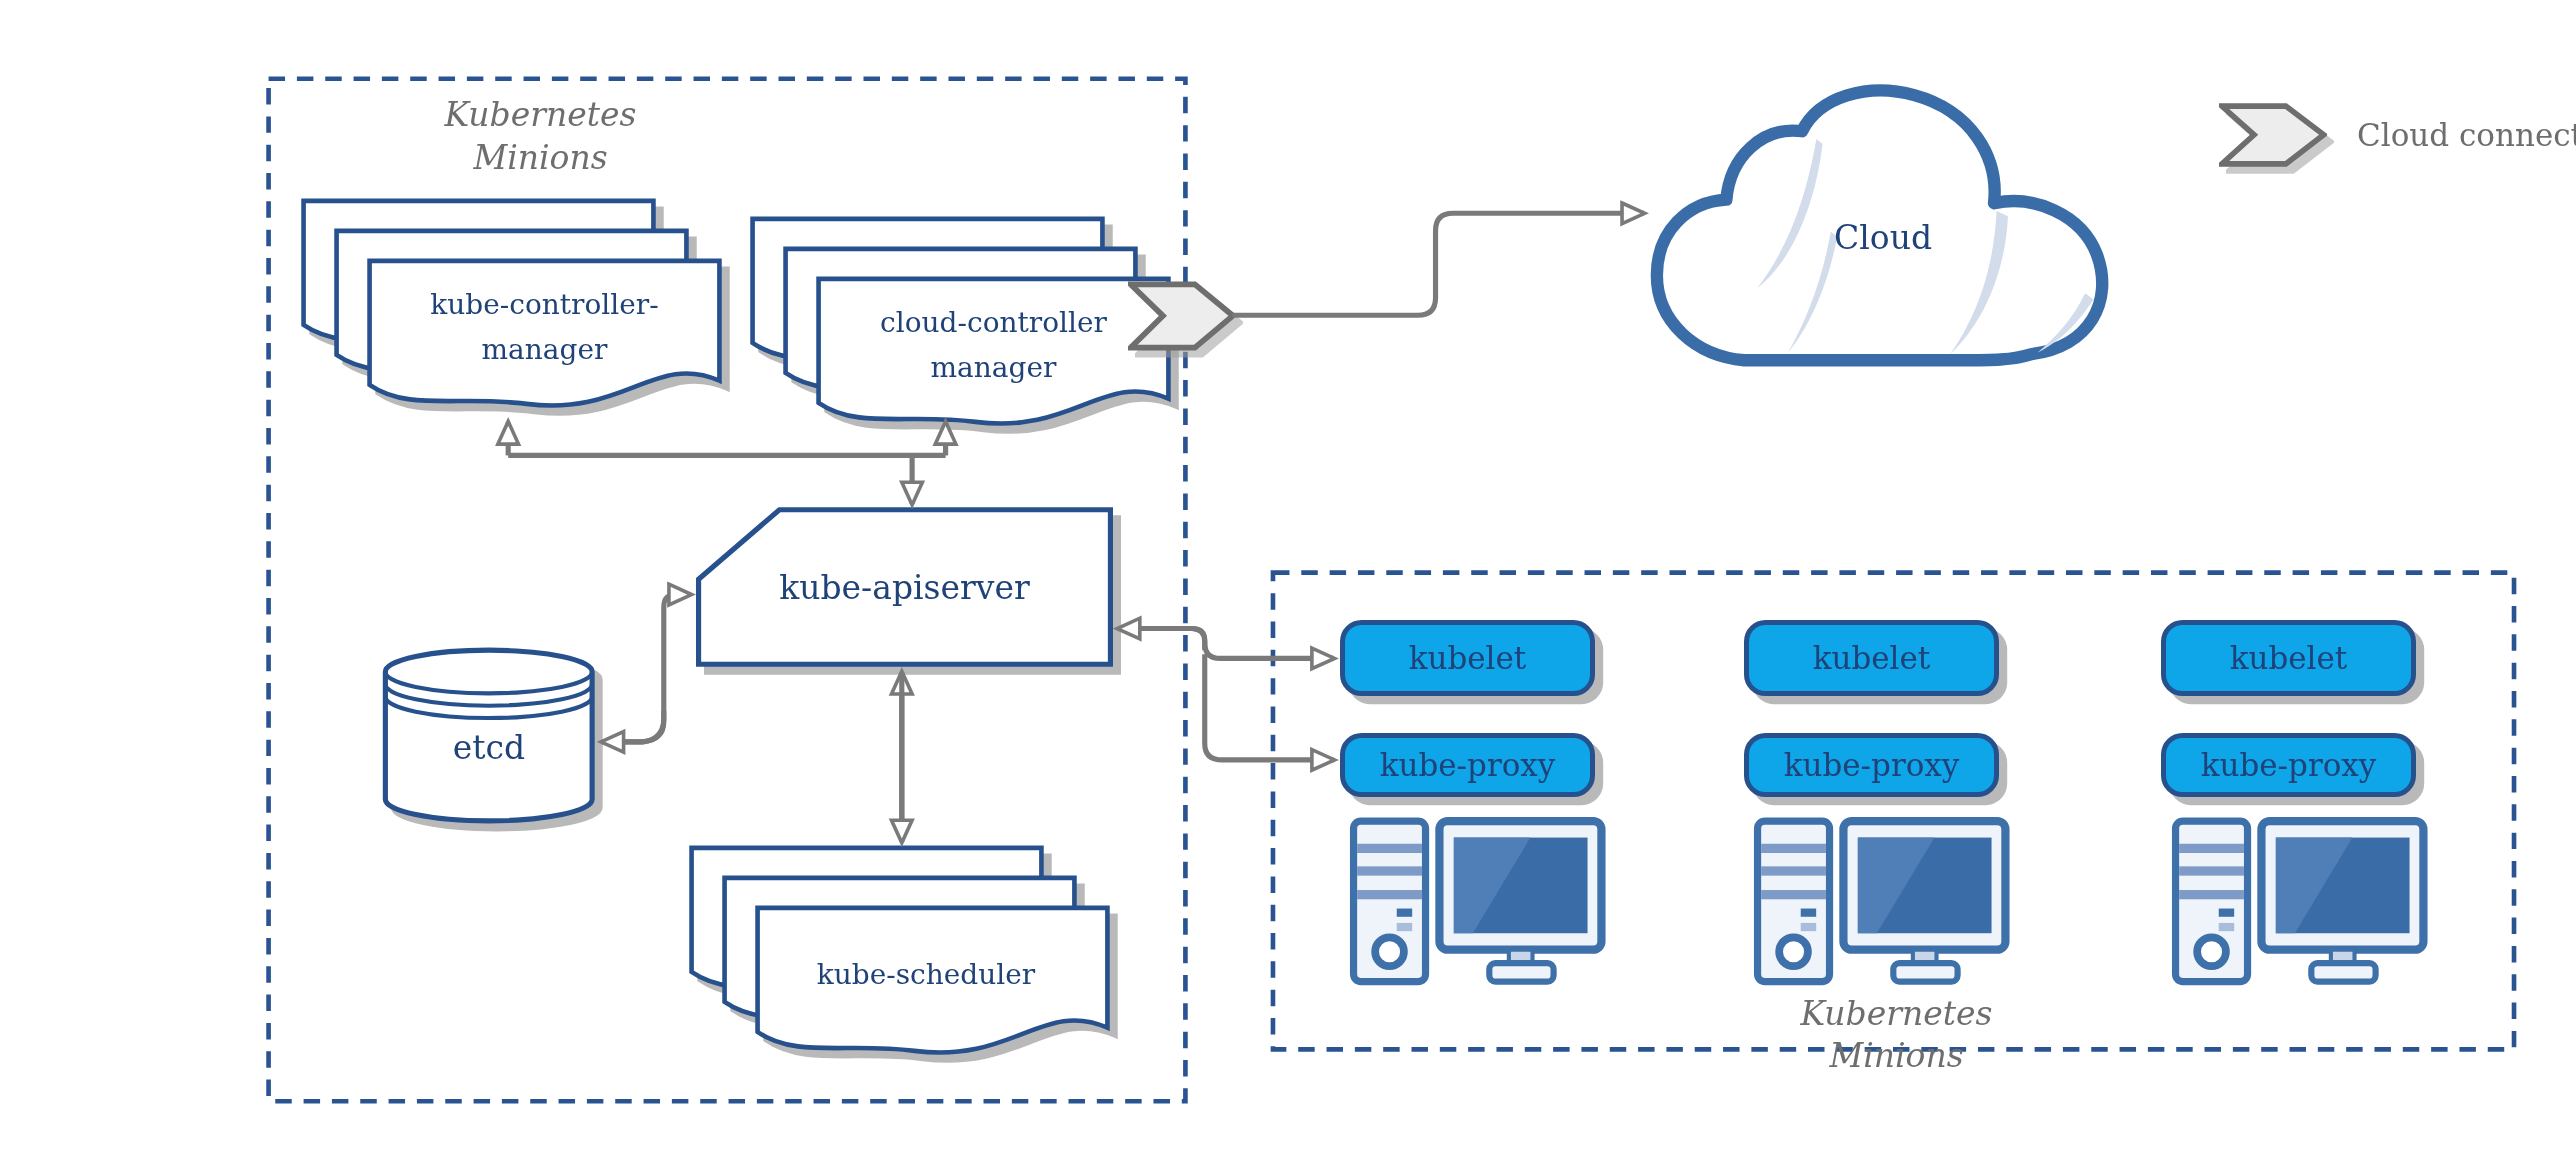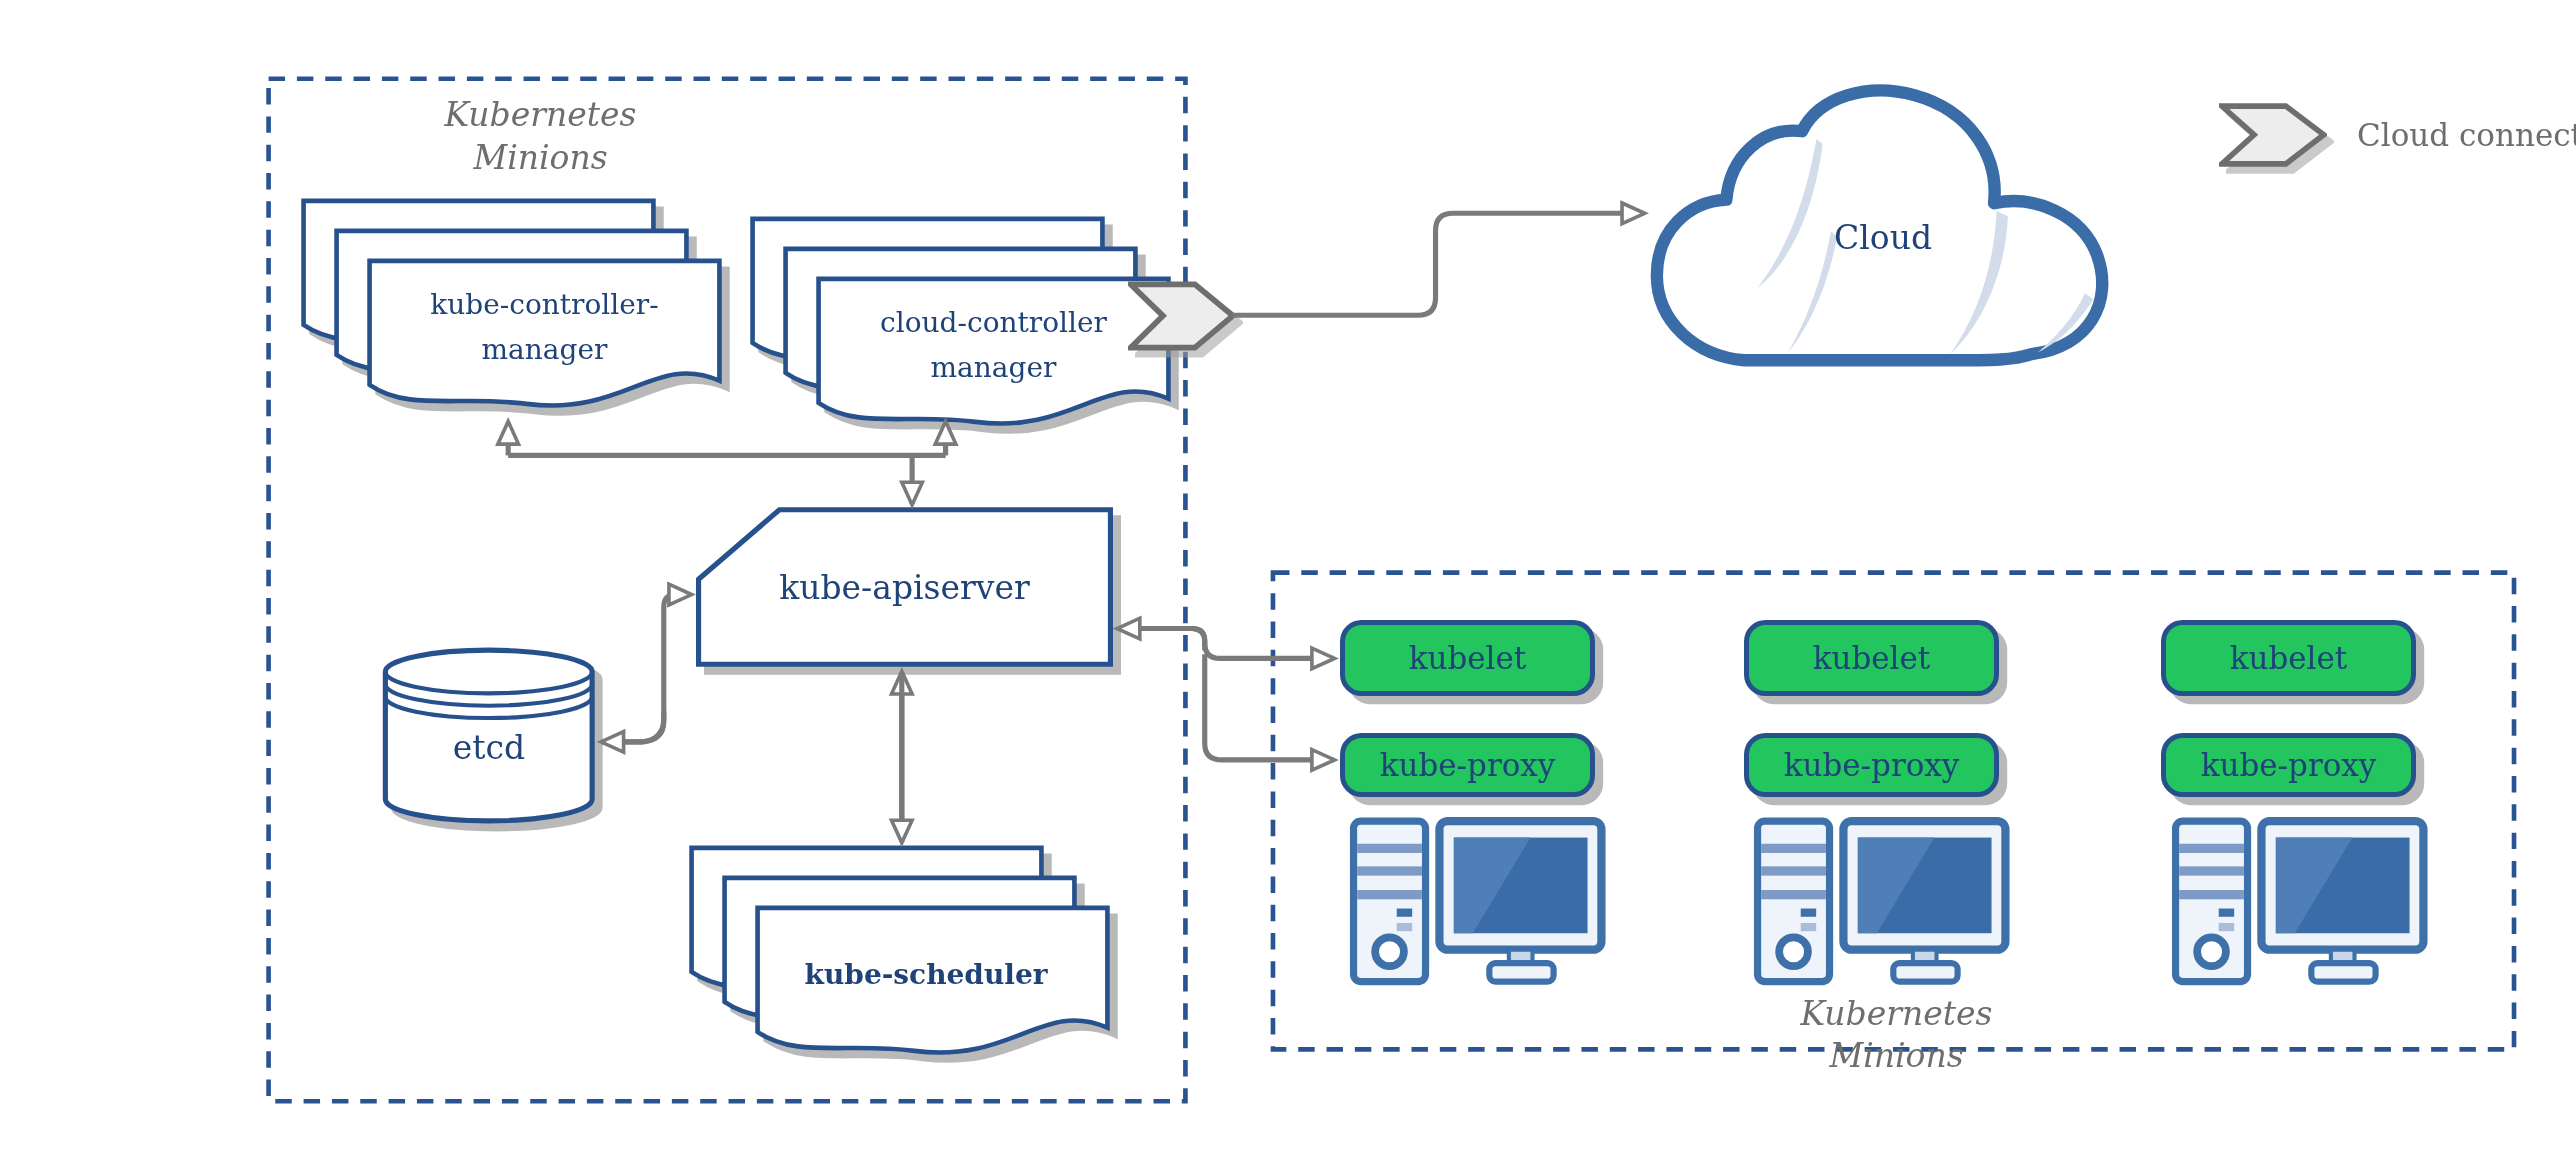--- a/index.html
+++ b/index.html
@@ -7,21 +7,21 @@
   #canvas{position:relative;width:2665px;height:1153px;background:#ffffff;overflow:hidden;}
   .abs{position:absolute;}
   .center{display:flex;align-items:center;justify-content:center;text-align:center;flex-direction:column;}
   .blue-text{color:#1f4278;}
   .gray-text{color:#6e6e6e;}
   .shadow{filter:drop-shadow(8.2px 8.2px 0 rgba(158,158,158,0.72));}
   .softshadow{filter:drop-shadow(7.2px 7.2px 0 rgba(158,158,158,0.55));}
   .doc-stack{position:absolute;}
   .doc-svg{position:absolute;overflow:visible;}
   .doc-label{position:absolute;font-size:28px;line-height:45px;}
-  .node-box{position:absolute;background:#22c55e;border:5.7px solid #27518d;border-radius:21.6px;
+  .node-box{position:absolute;background:#0ea5e9;border:5.7px solid #27518d;border-radius:21.6px;
             box-shadow:8.2px 8.2px 0 rgba(158,158,158,0.72);color:#1f4278;font-size:31px;}
   .shape-label{position:absolute;font-size:33px;}
   .title-label{position:absolute;font-size:33px;line-height:43px;font-style:italic;}
   .legend-label{position:absolute;font-size:31px;}
   svg{display:block;}
 </style>
 </head>
 <body>
 
 <div id="canvas">
@@ -91,21 +91,21 @@
   <div class="doc-stack" style="left:689px;top:845px;width:428px;height:227px;">
     <svg class="doc-svg shadow" style="left:0;top:0;" width="355" height="160" viewBox="0 0 690 310">
       <path d="M5,5 L685,5 L685,238 C560,183 500,308 310,283 C180,266 80,298 5,246 Z" fill="#ffffff" stroke="#27518d" stroke-width="9"></path>
     </svg>
     <svg class="doc-svg shadow" style="left:33px;top:30px;" width="355" height="160" viewBox="0 0 690 310">
       <path d="M5,5 L685,5 L685,238 C560,183 500,308 310,283 C180,266 80,298 5,246 Z" fill="#ffffff" stroke="#27518d" stroke-width="9"></path>
     </svg>
     <svg class="doc-svg shadow" style="left:66px;top:60px;" width="355" height="160" viewBox="0 0 690 310">
       <path d="M5,5 L685,5 L685,238 C560,183 500,308 310,283 C180,266 80,298 5,246 Z" fill="#ffffff" stroke="#27518d" stroke-width="9"></path>
     </svg>
-    <div class="doc-label blue-text center" style="left:66px;top:67px;width:342px;height:124px;font-weight:bold;">
+    <div class="doc-label blue-text center" style="left:66px;top:67px;width:342px;height:124px;">
       <div>kube-scheduler</div>
     </div>
   </div>
 
   <svg class="abs" style="left:1641px;top:72px;" width="495" height="314" viewBox="0 0 960 610">
     <path d="M200,560 C105,552 30,485 30,395 C30,310 90,252 165,248 C172,165 235,105 312,115
              C345,48 440,20 530,45 C640,75 695,165 685,255 C760,238 855,275 885,355
              C918,445 870,535 758,548 C720,560 680,560 620,560 Z" fill="#ffffff" stroke="#3a6ca8" stroke-width="24" stroke-linejoin="round"></path>
     <path d="M340,130 C318,255 282,345 225,420 C295,365 338,255 352,140 Z" fill="#d2dcea"></path>
     <path d="M368,310 C352,400 322,480 285,545 C330,490 365,405 380,320 Z" fill="#d2dcea"></path>

